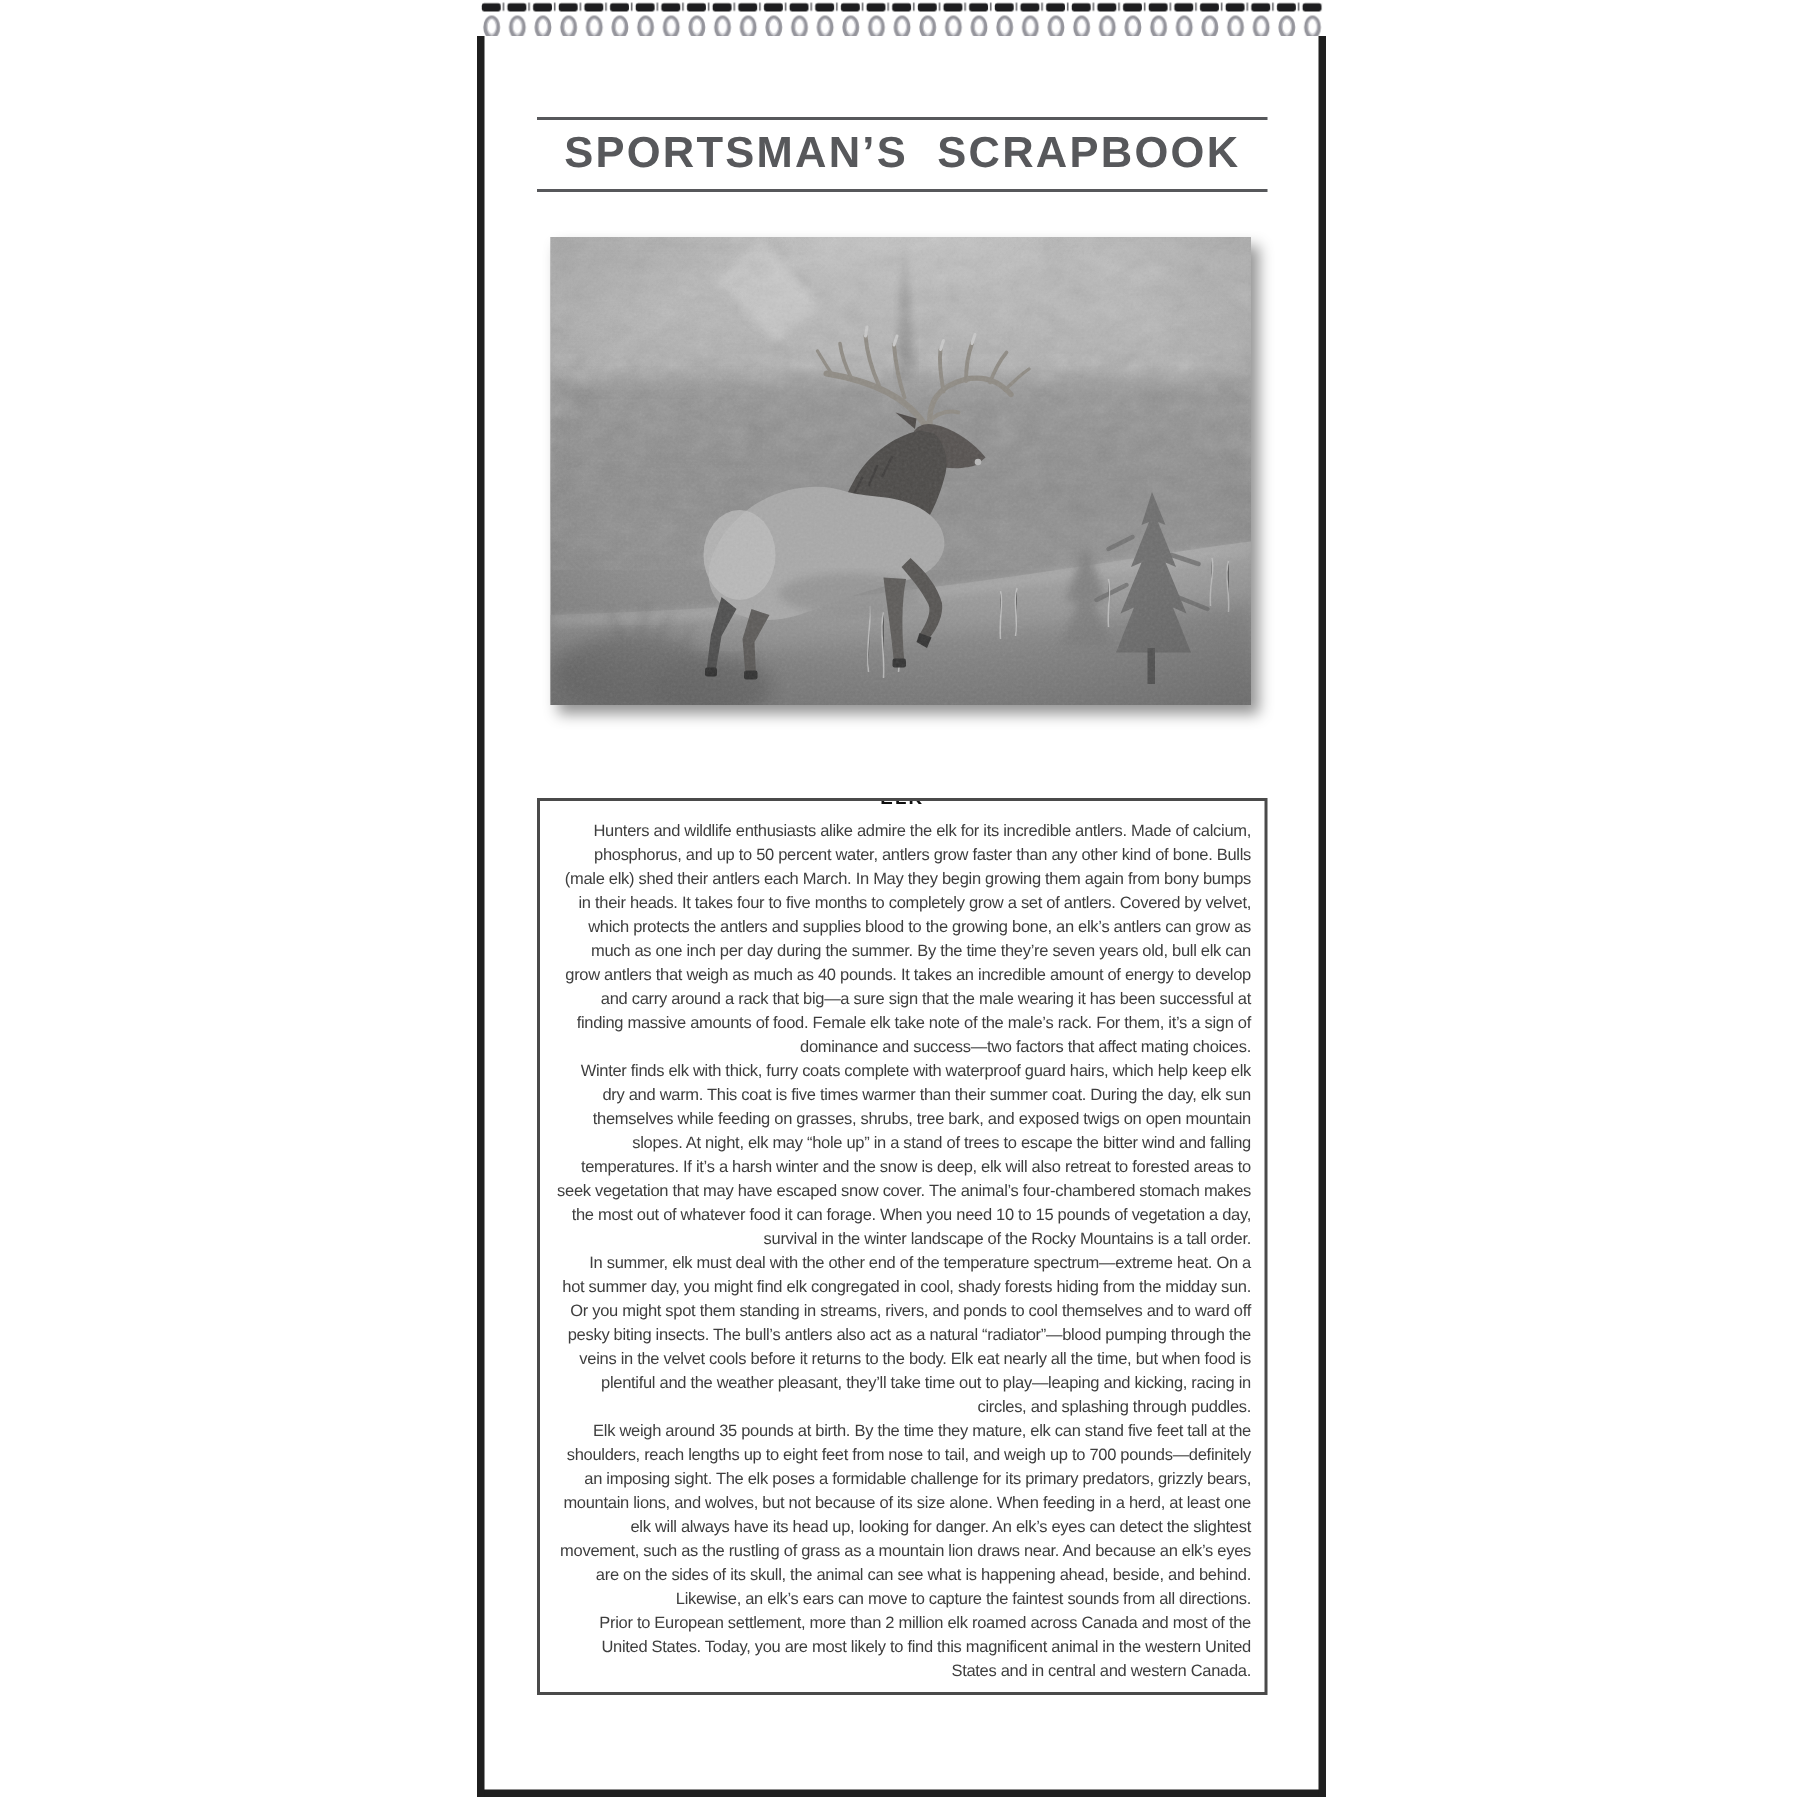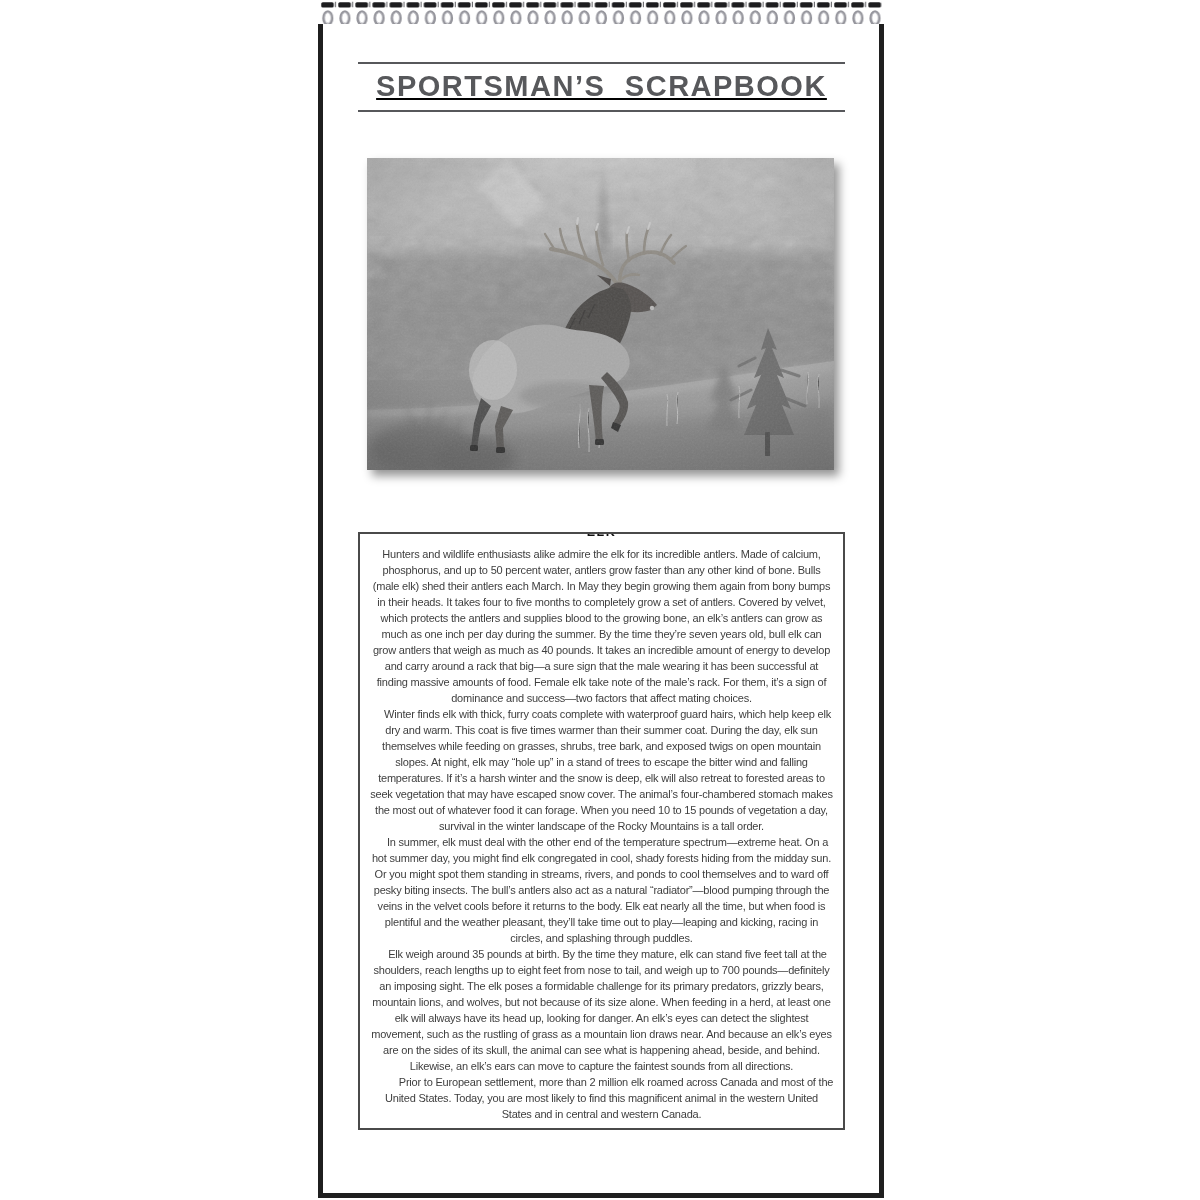--- a/index.html
+++ b/index.html
@@ -10,23 +10,23 @@
   
   .binding{position:absolute;left:320px;top:1px;width:562px;height:30px;}
   
   .page{
     position:absolute;left:318px;top:24px;width:566px;height:1174px;
     box-sizing:border-box;background:#ffffff;
     border-left:5px solid #1f1f1f;border-right:5px solid #1f1f1f;border-bottom:5px solid #1f1f1f;
   }
   
   .masthead{
-    position:absolute;left:35px;top:38px;width:487px;
+    position:absolute;left:35px;top:54px;width:487px;
     border-top:2px solid #57585b;border-bottom:2px solid #57585b;
-    padding:7px 0 9px 0;text-align:center;text-decoration:underline;
+    padding:7px 0 9px 0;text-align:center;
   }
   .masthead h1{
     margin:0;font-size:29px;font-weight:bold;color:#57585b;
     letter-spacing:1.5px;word-spacing:10px;white-space:nowrap;line-height:1.05;
   }
   
   .photo{
     position:absolute;left:44px;top:134px;width:467px;height:312px;margin:0;
     box-shadow:5px 6px 9px rgba(0,0,0,0.42);background:#9a9a9a;
   }
@@ -36,21 +36,21 @@
     position:absolute;left:35px;top:508px;width:487px;height:598px;
     box-sizing:border-box;border:2px solid #4a4a4a;overflow:hidden;
   }
   .article .legend{
     position:absolute;top:-9px;left:50%;transform:translateX(-50%);
     margin:0;background:#ffffff;padding:0 62px;
     font-size:12.5px;font-weight:bold;letter-spacing:1.5px;color:#101010;white-space:nowrap;
   }
   .body-text{
     padding:12px 9px 0 9px;font-size:11px;line-height:16px;color:#3e3e3e;
-    letter-spacing:-0.2px;text-align:center;
+    letter-spacing:-0.2px;text-align:right;
   }
   .body-text p{margin:0;}
   .body-text p.ind1{text-indent:12px;}
   .body-text p.ind2{text-indent:29px;}
 </style>
 </head>
 <body>
 
 <div class="stage">
 

